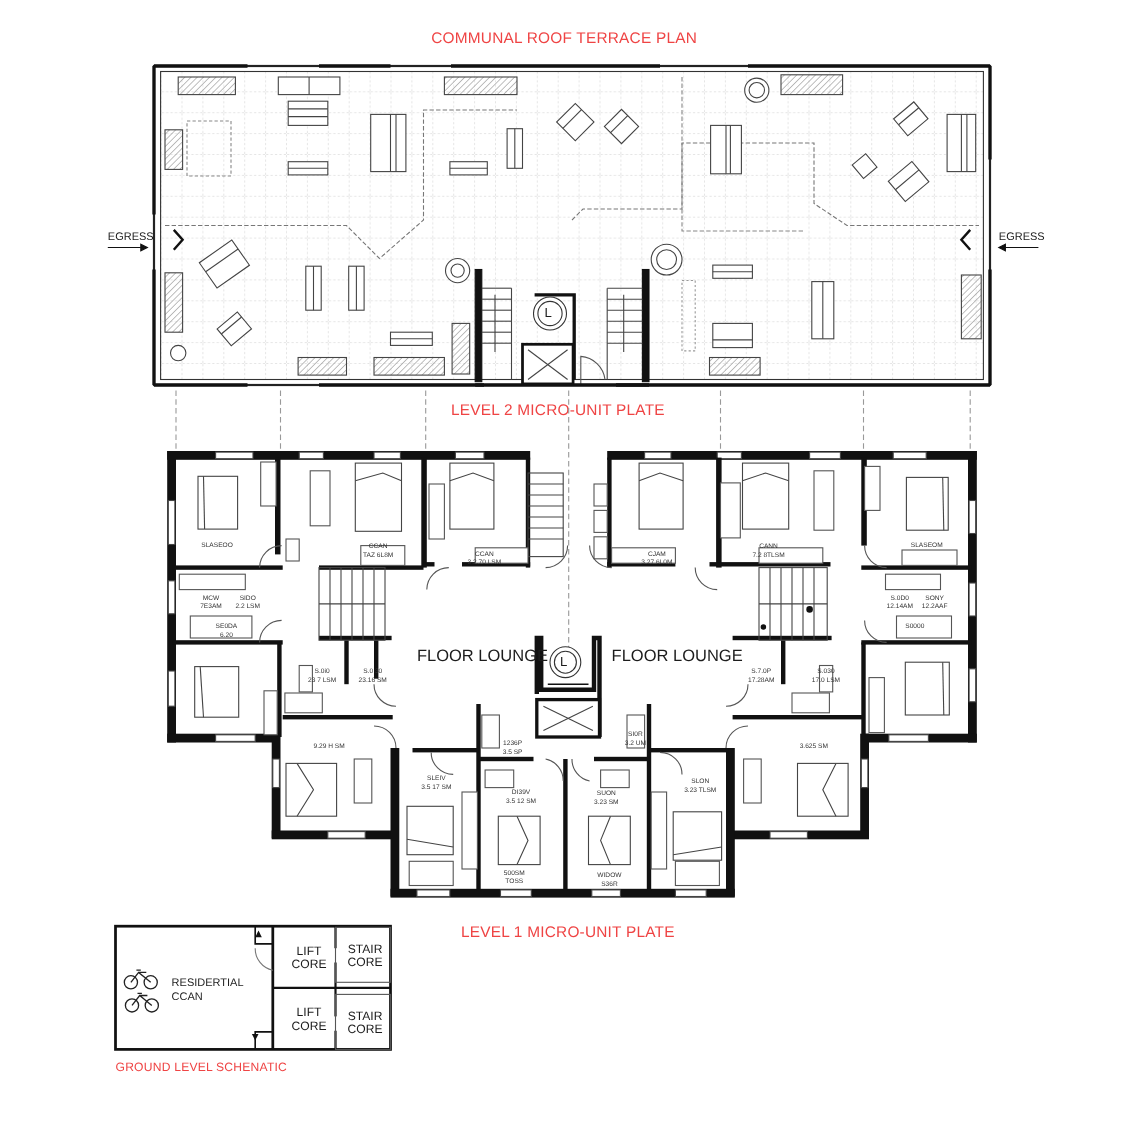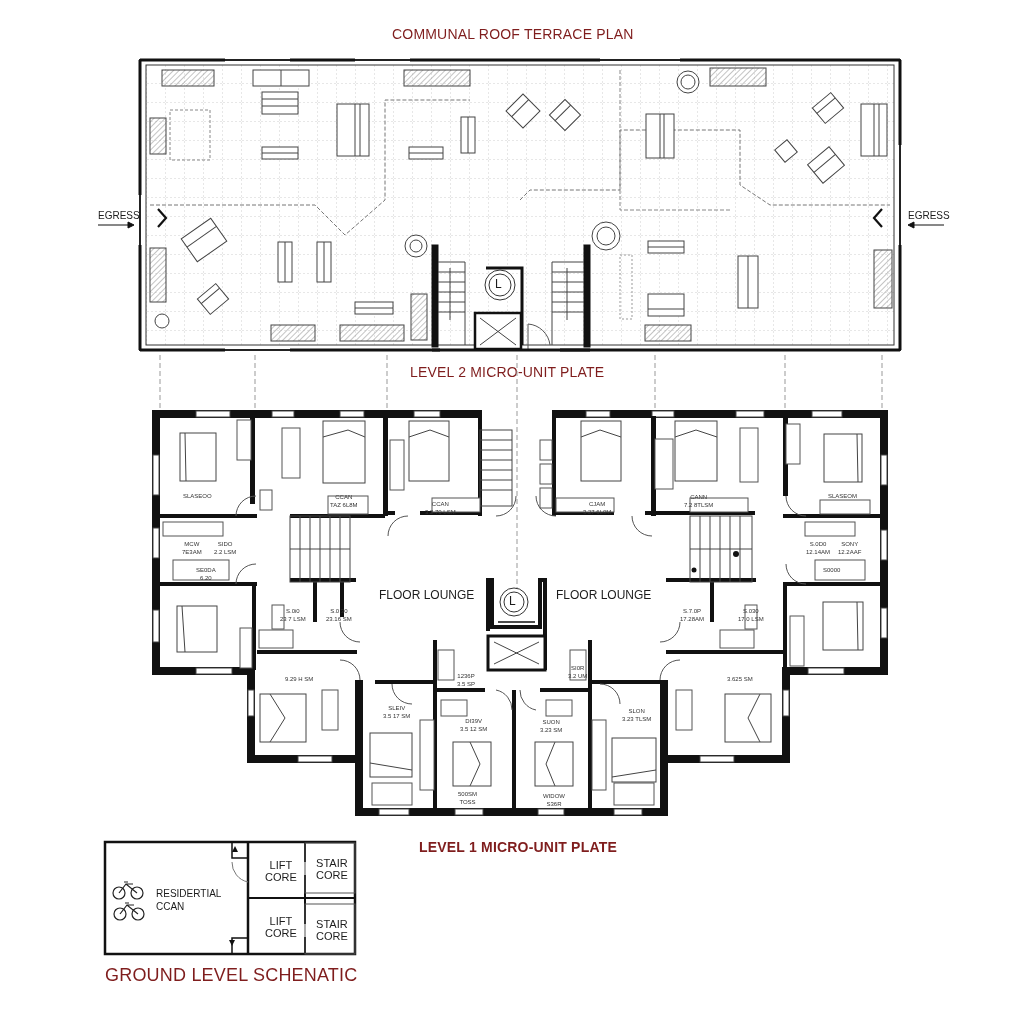--- a/index.html
+++ b/index.html
@@ -1,29 +1,29 @@
 <!DOCTYPE html>
 <html><head>
 <meta charset="utf-8">
 <style>
   html, body { margin:0; padding:0; background:#ffffff; }
   body { width:1024px; height:1024px; position:relative; overflow:hidden;
          font-family:"Liberation Sans", "DejaVu Sans", sans-serif; color:#1a1a1a; }
-  .title { position:absolute; font-size:14px; letter-spacing:0.2px; color:#7f1d1d; white-space:nowrap; }
-  .lbl { position:absolute; font-size:12px; color:#1c1c1c; white-space:nowrap; }
+  .title { position:absolute; font-size:14px; letter-spacing:0.2px; color:#ef4444; white-space:nowrap; }
+  .lbl { position:absolute; font-size:15px; color:#1c1c1c; white-space:nowrap; }
   .tiny { position:absolute; font-size:6px; color:#333; white-space:nowrap; text-align:center; line-height:8px; }
   svg { position:absolute; left:0; top:0; }
 </style>
 </head>
 <body>
 
 <div class="title" style="left:392px;top:26px;">COMMUNAL ROOF TERRACE PLAN</div>
 <div class="title" style="left:410px;top:364px;">LEVEL 2 MICRO-UNIT PLATE</div>
-<div class="title" style="left:419px;top:839px;font-weight:bold;">LEVEL 1 MICRO-UNIT PLATE</div>
-<div class="title" style="left:105px;top:965px;font-size:18px;">GROUND LEVEL SCHENATIC</div>
+<div class="title" style="left:419px;top:839px;">LEVEL 1 MICRO-UNIT PLATE</div>
+<div class="title" style="left:105px;top:965px;font-size:11px;">GROUND LEVEL SCHENATIC</div>
 
 <svg width="1024" height="1024" viewBox="0 0 1024 1024">
   <defs>
     <pattern id="grid" width="19" height="19" patternUnits="userSpaceOnUse" x="146" y="64">
       <path d="M19 0 L0 0 0 19" fill="none" stroke="#c4c4c4" stroke-width="0.8" stroke-dasharray="2 2"></path>
     </pattern>
     <pattern id="hatch" width="4" height="4" patternUnits="userSpaceOnUse" patternTransform="rotate(45)">
       <line x1="0" y1="0" x2="0" y2="4" stroke="#8a8a8a" stroke-width="1"></line>
     </pattern>
   </defs>

